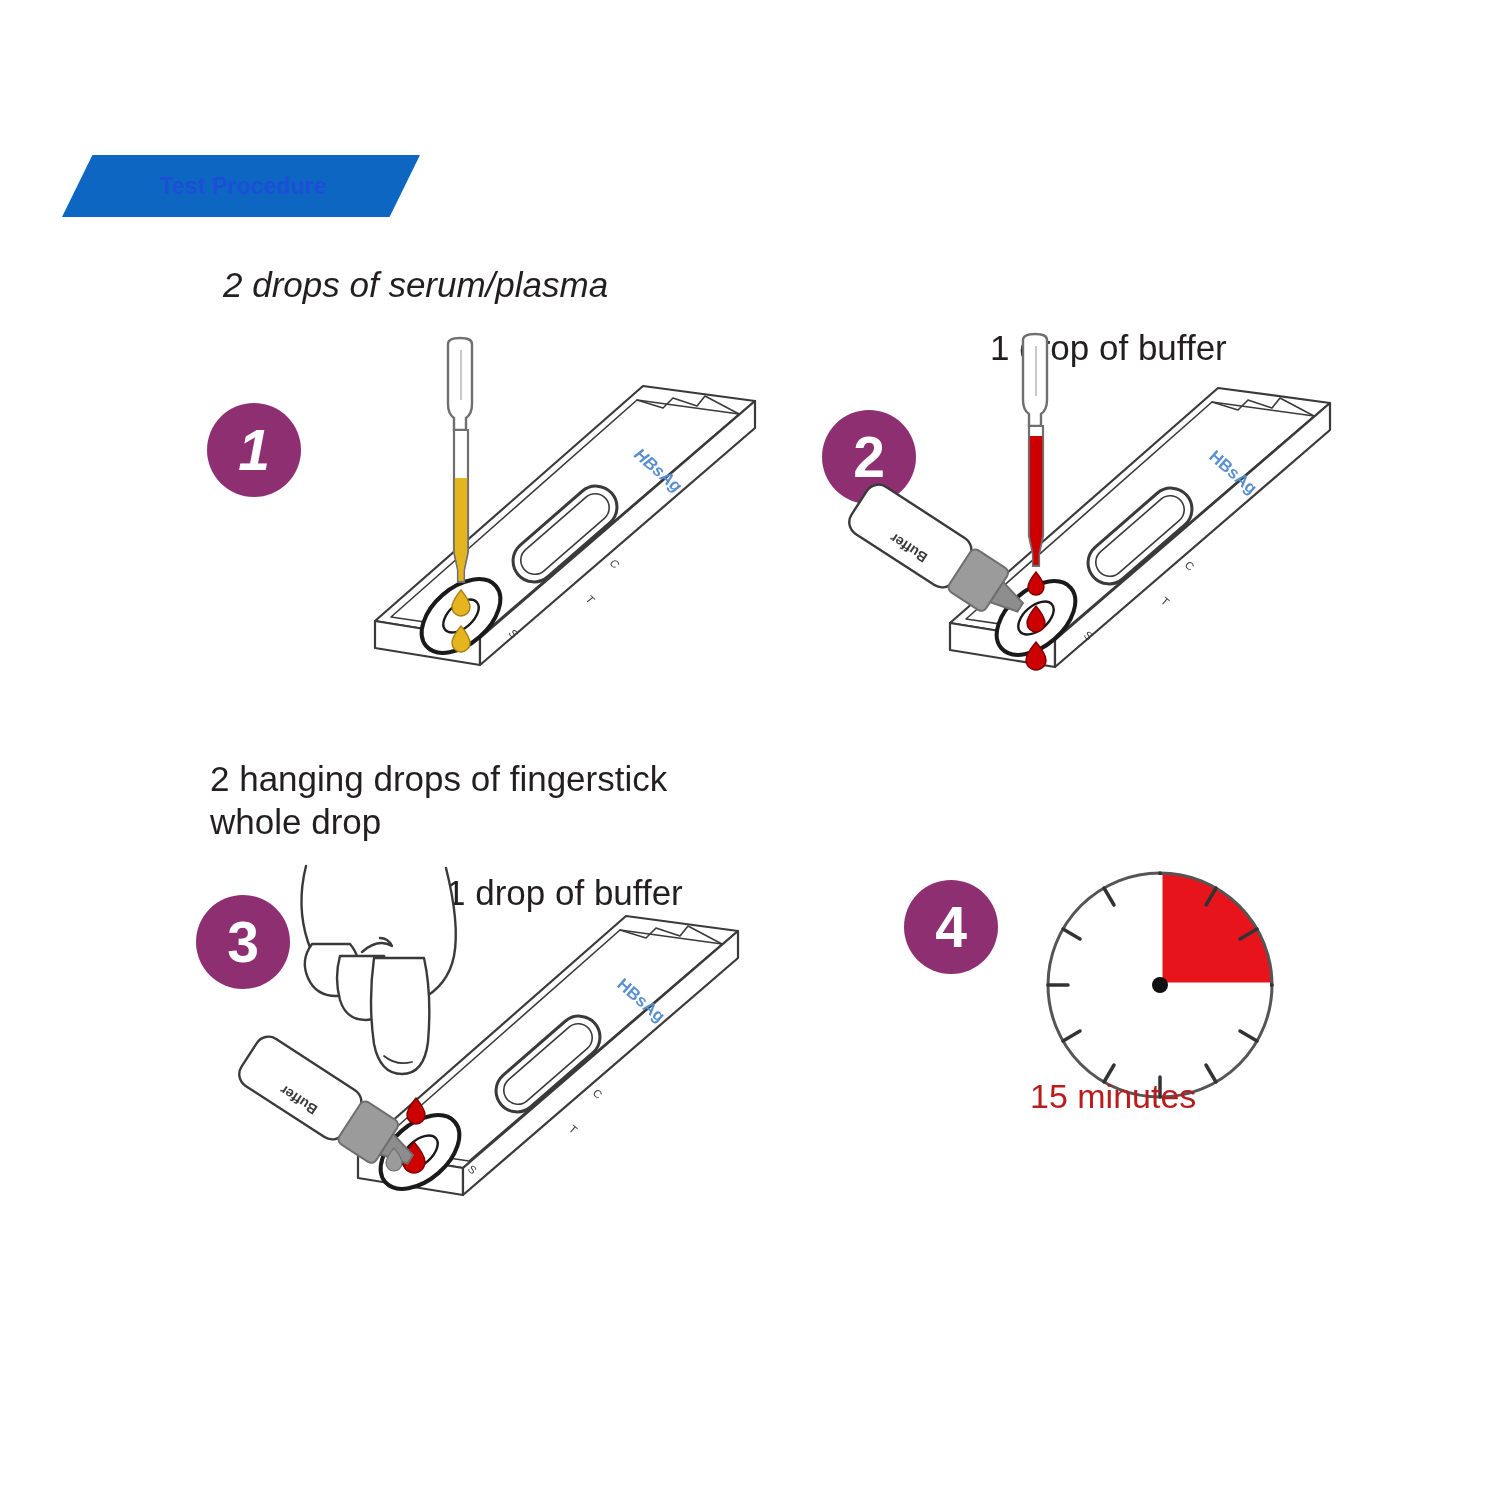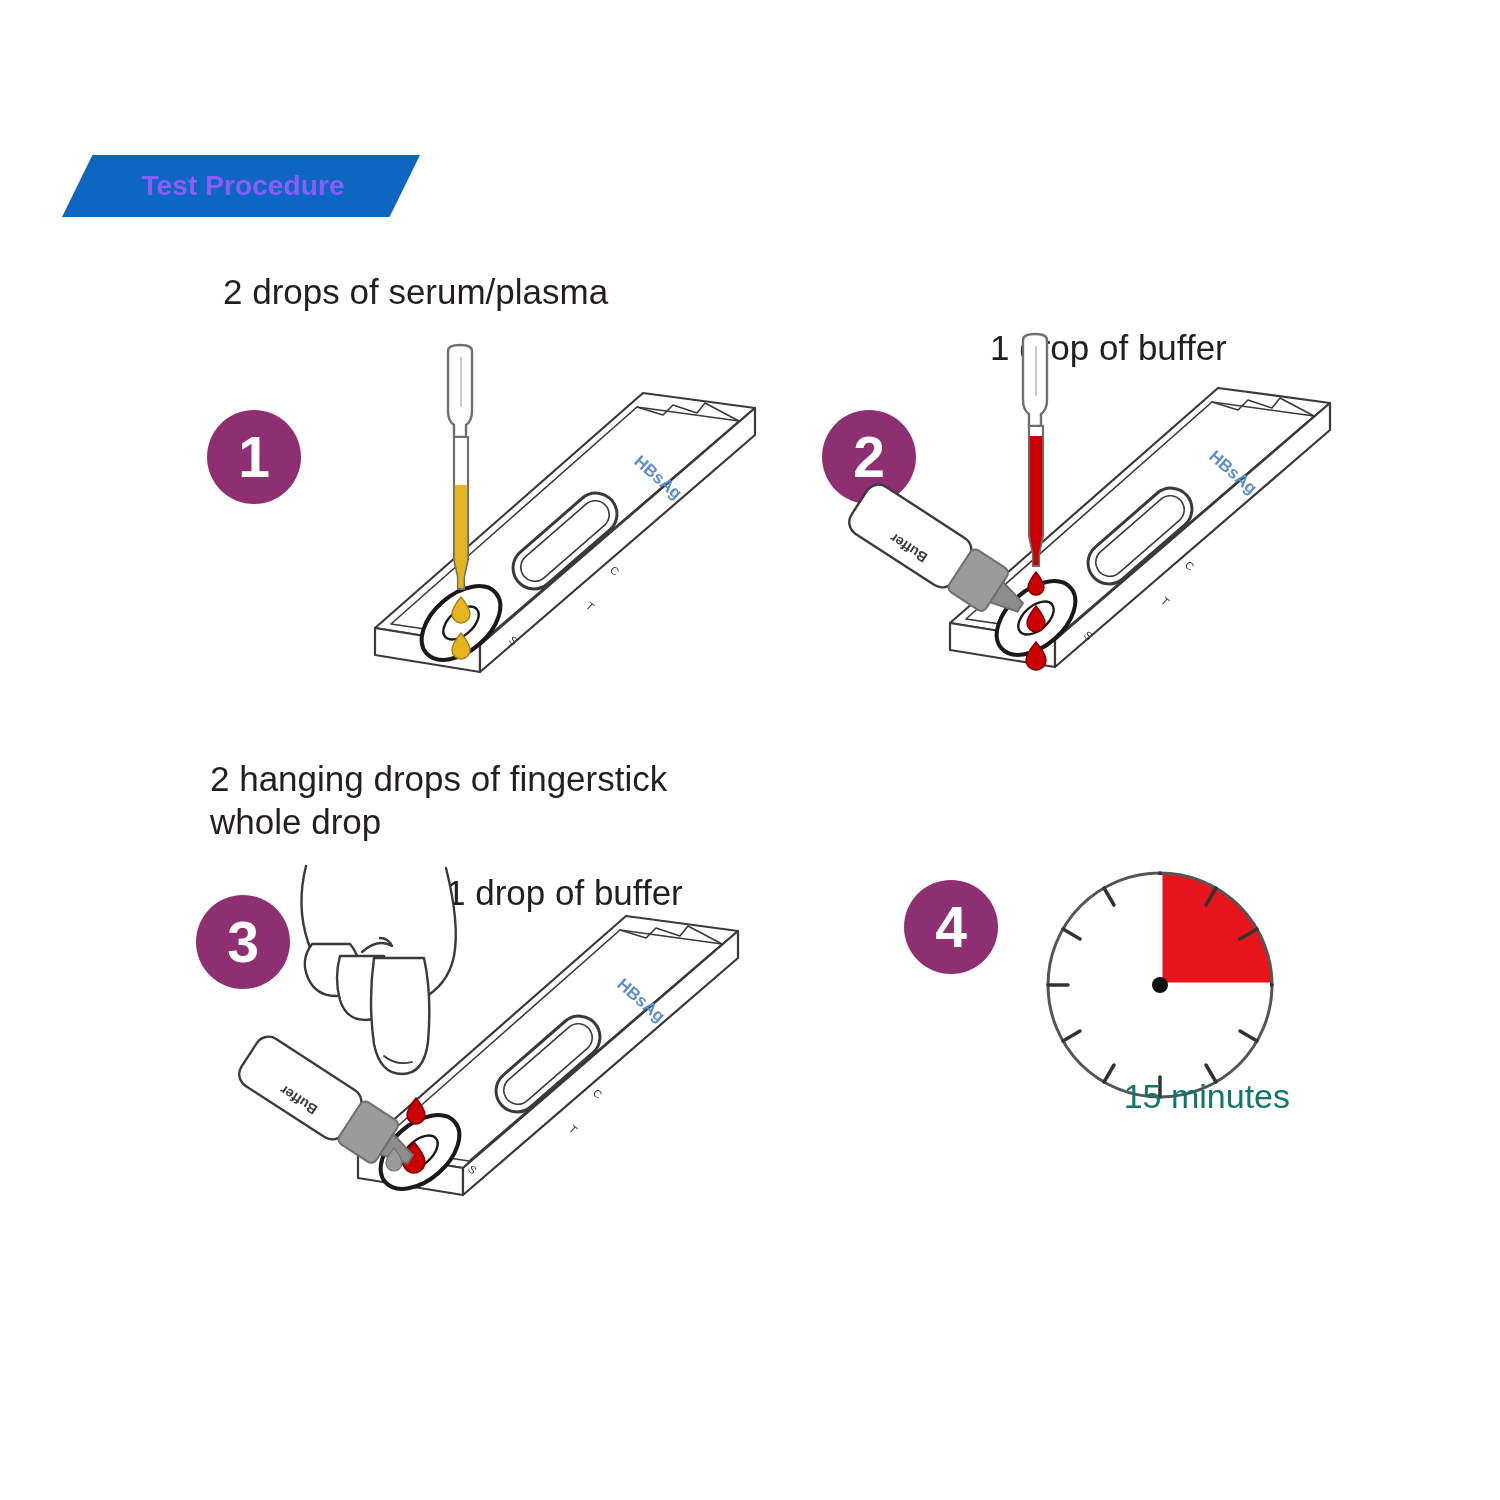--- a/index.html
+++ b/index.html
@@ -30,33 +30,33 @@
     inset: 0;
     background: #0d67c2;
     clip-path: polygon(8.5% 0%, 100% 0%, 91.5% 100%, 0% 100%);
   }
   #header-banner .banner-label {
     position: absolute;
     inset: 0;
     display: flex;
     align-items: center;
     justify-content: center;
-    color: #8b5cf6;
-    font-size: 28px;
+    color: #1d4ed8;
+    font-size: 23px;
     font-weight: bold;
     letter-spacing: 0.1px;
     padding-left: 4px;
     box-sizing: border-box;
   }
 
   
   .step-panel {
     position: absolute;
   }
-  #step-panel-1 { left: 185px;  top: 255px;  width: 560px; height: 500px; }
+  #step-panel-1 { left: 185px;  top: 248px;  width: 560px; height: 500px; font-style: italic; }
   #step-panel-2 { left: 800px;  top: 255px;  width: 560px; height: 500px; }
   #step-panel-3 { left: 174px;  top: 750px;  width: 560px; height: 540px; }
   #step-panel-4 { left: 880px;  top: 845px;  width: 420px; height: 290px; }
 
   .step-caption {
     position: absolute;
     font-size: 35px;
     line-height: 1.22;
     color: #231f20;
     white-space: pre;
@@ -91,23 +91,23 @@
   #art-1 { left: 80px;  top: 90px;  width: 480px; height: 400px; }
   #art-2 { left: 20px;  top: 85px;  width: 540px; height: 410px; }
   #art-3 { left: 60px;  top: 110px; width: 500px; height: 420px; }
   #art-4 { left: 150px; top: 0px;   width: 260px; height: 290px; }
 
   .clock-label {
     position: absolute;
     left: 150px;
     top: 232px;
     width: 260px;
-    text-align: right;
+    text-align: left;
     font-size: 34px;
-    color: #0f766e;
+    color: #b91c1c;
   }
 
   svg { display: block; overflow: visible; }
   .hbsag-text {
     font-family: "Liberation Sans", sans-serif;
     font-size: 17px;
     font-weight: bold;
     fill: #5a8fcf;
   }
   .mark-text {

